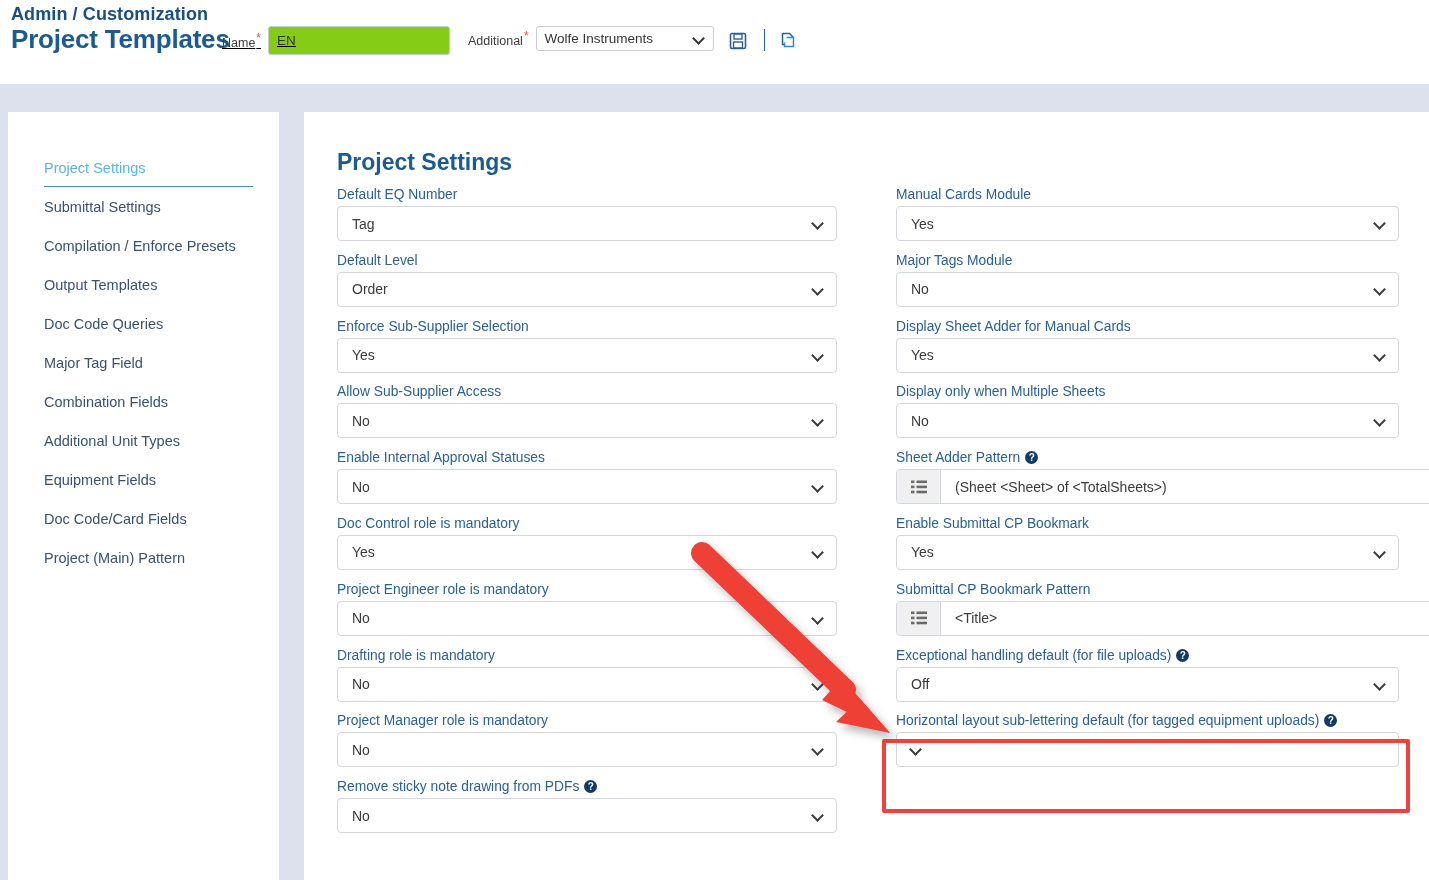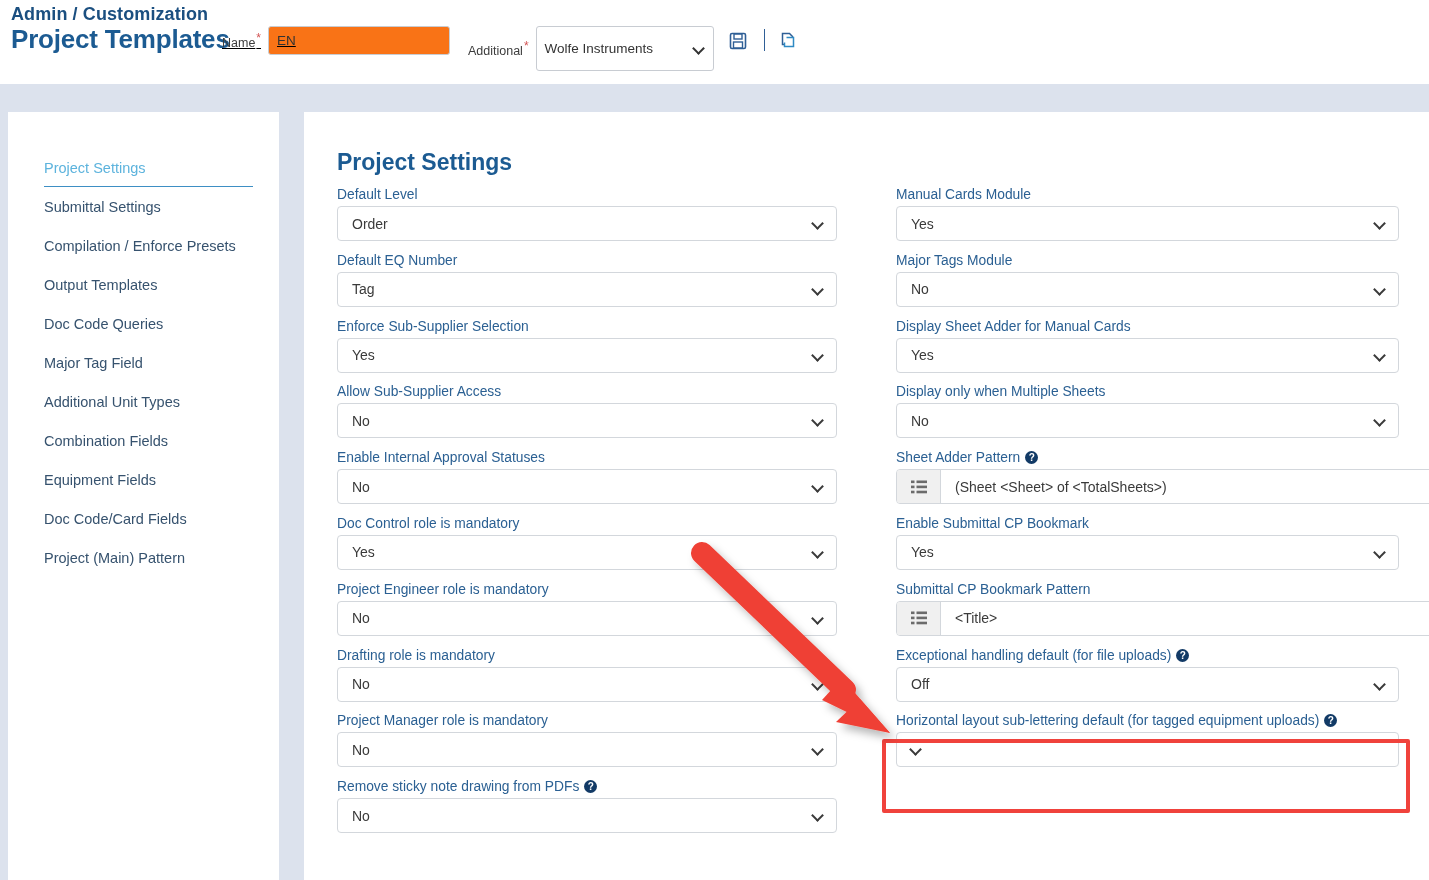--- a/index.html
+++ b/index.html
@@ -55,31 +55,31 @@
     color: #d25353;
     font-size: 12px;
     margin-left: 1px;
     vertical-align: super;
   }
   .hdr-input {
     margin-left: 7px;
     height: 29px;
     border: 1px solid #c8ccd2;
     border-radius: 3px;
-    background: #f97316;
+    background: #84cc16;
     font-size: 13.5px;
     color: #333;
     padding: 0 8px;
     font-family: "Liberation Sans", sans-serif;
     outline: none;
   }
   .hdr-input.name { width: 182px; }
   .hdr-select {
     margin-left: 7px;
-    height: 45px;
+    height: 25px;
     width: 178px;
     border: 1px solid #c8ccd2;
     border-radius: 3px;
     background: #fff;
     font-size: 13.5px;
     color: #333;
     padding: 0 8px;
     font-family: "Liberation Sans", sans-serif;
     position: relative;
     display: flex; align-items: center;
@@ -318,24 +318,24 @@
       <div class="nav-item">
           <span>Output Templates</span>
         </div>
       <div class="nav-item">
           <span>Doc Code Queries</span>
         </div>
       <div class="nav-item">
           <span>Major Tag Field</span>
         </div>
       <div class="nav-item">
+          <span>Combination Fields</span>
+        </div>
+      <div class="nav-item">
           <span>Additional Unit Types</span>
-        </div>
-      <div class="nav-item">
-          <span>Combination Fields</span>
         </div>
       <div class="nav-item">
           <span>Equipment Fields</span>
         </div>
       <div class="nav-item">
           <span>Doc Code/Card Fields</span>
         </div>
       <div class="nav-item">
           <span>Project (Main) Pattern</span>
         </div>
@@ -344,34 +344,34 @@
 
   <div class="content">
     <div class="content-title">Project Settings</div>
 
     <div class="cols">
 
       <div class="col col-left">
 
         <div class="field">
           <div class="field-label">
+              <span>Default EQ Number</span>
+            </div>
+          <div class="sel">
+            <span class="sel-text">Tag</span>
+            <span class="chev"></span>
+          </div>
+        </div>
+
+        <div class="field">
+          <div class="field-label">
               <span>Default Level</span>
             </div>
           <div class="sel">
             <span class="sel-text">Order</span>
-            <span class="chev"></span>
-          </div>
-        </div>
-
-        <div class="field">
-          <div class="field-label">
-              <span>Default EQ Number</span>
-            </div>
-          <div class="sel">
-            <span class="sel-text">Tag</span>
             <span class="chev"></span>
           </div>
         </div>
 
         <div class="field">
           <div class="field-label">
               <span>Enforce Sub-Supplier Selection</span>
             </div>
           <div class="sel">
             <span class="sel-text">Yes</span>

